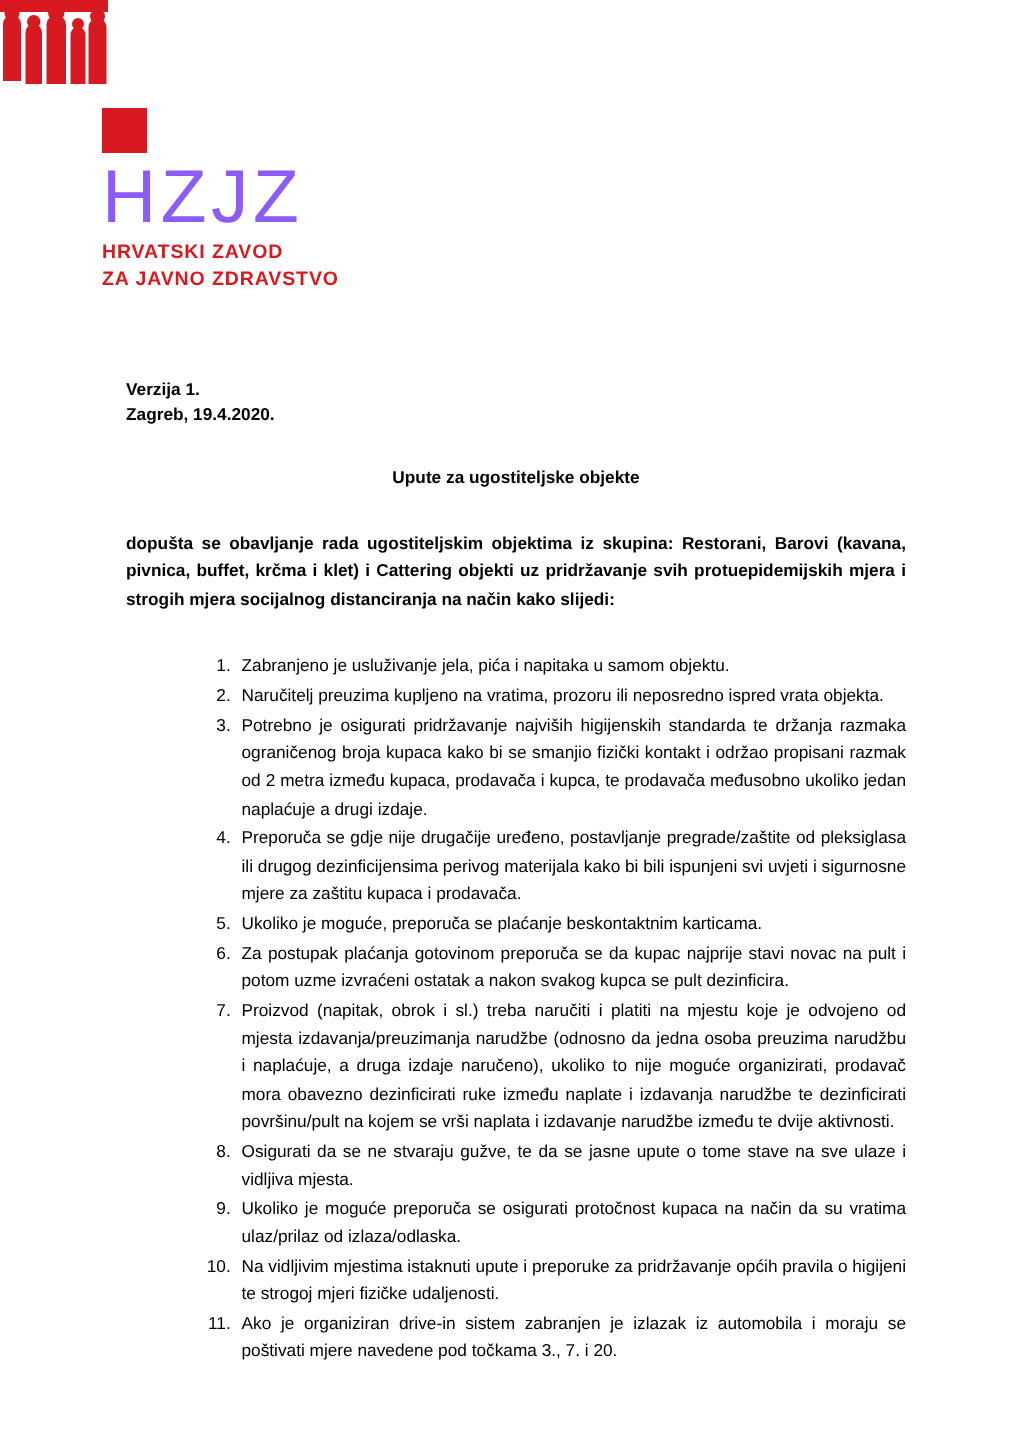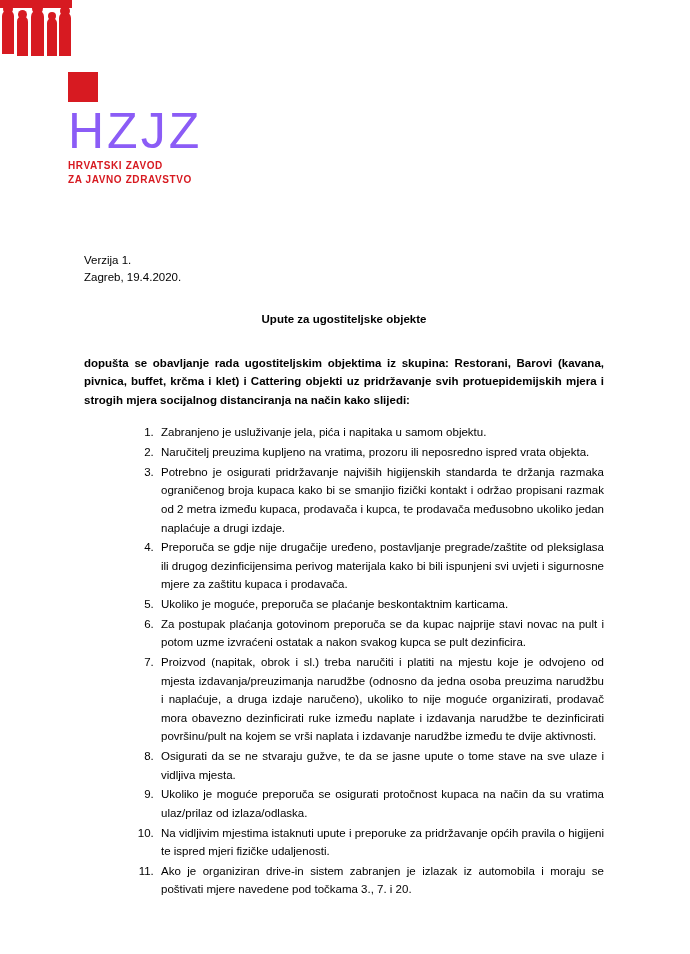--- a/index.html
+++ b/index.html
@@ -66,21 +66,21 @@
   .logo-word {
     font-family: "Liberation Sans", sans-serif;
     font-size: 50px;
     font-weight: 300;
     letter-spacing: 3px;
     line-height: 1;
     color: #8b5cf6;
     margin: 0 0 3px 0;
   }
   .logo-sub {
-    font-size: 10px;
+    font-size: 13px;
     font-weight: bold;
     letter-spacing: 0.6px;
     color: #d71a21;
     line-height: 1.35;
     margin-bottom: 0;
   }
   .addr {
     font-size: 8px;
     color: #777777;
     line-height: 1.6;
@@ -92,36 +92,36 @@
 
   
   .page {
     position: absolute;
     left: 84px;
     top: 252px;
     width: 520px;
   }
   .meta {
     font-size: 11.5px;
-    font-weight: normal;
+    font-weight: bold;
     line-height: 1.5;
     margin-bottom: 26px;
   }
   .doc-title {
     text-align: center;
     font-size: 11.5px;
     font-weight: bold;
     margin-bottom: 29px;
   }
   .intro {
     font-size: 11.5px;
     font-weight: bold;
     line-height: 1.62;
     text-align: justify;
-    margin-bottom: 14px;
+    margin-bottom: 26px;
   }
   ol.rules {
     margin: 0;
     padding-left: 34px;
     font-size: 11.5px;
     line-height: 1.62;
   }
   ol.rules li {
     text-align: justify;
     margin-bottom: 1px;
@@ -172,17 +172,17 @@
   <ol class="rules">
     <li>Zabranjeno je usluživanje jela, pića i napitaka u samom objektu.</li>
     <li>Naručitelj preuzima kupljeno na vratima, prozoru ili neposredno ispred vrata objekta.</li>
     <li>Potrebno je osigurati pridržavanje najviših higijenskih standarda te držanja razmaka ograničenog broja kupaca kako bi se smanjio fizički kontakt i održao propisani razmak od 2 metra između kupaca, prodavača i kupca, te prodavača međusobno ukoliko jedan naplaćuje a drugi izdaje.</li>
     <li>Preporuča se gdje nije drugačije uređeno, postavljanje pregrade/zaštite od pleksiglasa ili drugog dezinficijensima perivog materijala kako bi bili ispunjeni svi uvjeti i sigurnosne mjere za zaštitu kupaca i prodavača.</li>
     <li>Ukoliko je moguće, preporuča se plaćanje beskontaktnim karticama.</li>
     <li>Za postupak plaćanja gotovinom preporuča se da kupac najprije stavi novac na pult i potom uzme izvraćeni ostatak a nakon svakog kupca se pult dezinficira.</li>
     <li>Proizvod (napitak, obrok i sl.) treba naručiti i platiti na mjestu koje je odvojeno od mjesta izdavanja/preuzimanja narudžbe (odnosno da jedna osoba preuzima narudžbu i naplaćuje, a druga izdaje naručeno), ukoliko to nije moguće organizirati, prodavač mora obavezno dezinficirati ruke između naplate i izdavanja narudžbe te dezinficirati površinu/pult na kojem se vrši naplata i izdavanje narudžbe između te dvije aktivnosti.</li>
     <li>Osigurati da se ne stvaraju gužve, te da se jasne upute o tome stave na sve ulaze i vidljiva mjesta.</li>
     <li>Ukoliko je moguće preporuča se osigurati protočnost kupaca na način da su vratima ulaz/prilaz od izlaza/odlaska.</li>
-    <li>Na vidljivim mjestima istaknuti upute i preporuke za pridržavanje općih pravila o higijeni te ispred mjeri fizičke udaljenosti.</li>
+    <li>Na vidljivim mjestima istaknuti upute i preporuke za pridržavanje općih pravila o higijeni te strogoj mjeri fizičke udaljenosti.</li>
     <li>Ako je organiziran drive-in sistem zabranjen je izlazak iz automobila i moraju se poštivati   mjere navedene pod točkama 3., 7. i 20.</li>
   </ol>
 
 </div>
 
 </body></html>

